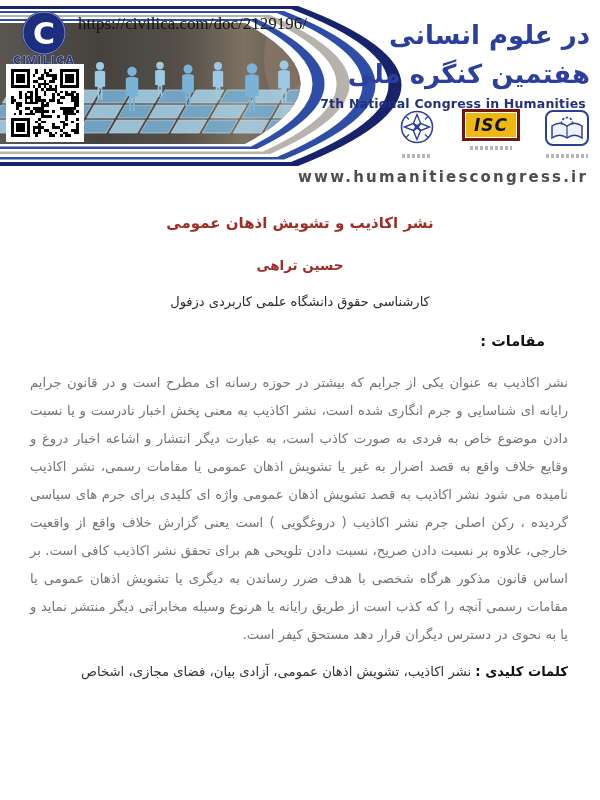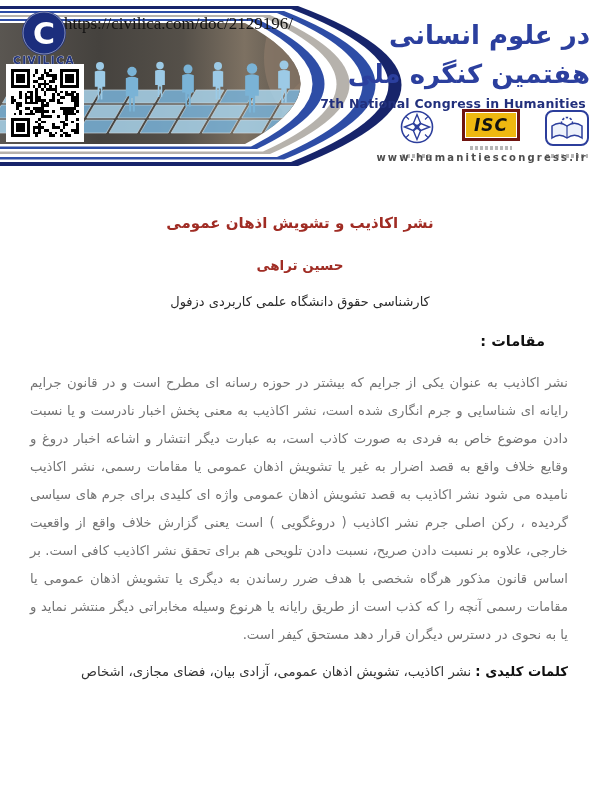--- a/index.html
+++ b/index.html
@@ -2,42 +2,42 @@
 <html lang="fa"><head>
 <meta charset="utf-8">
 <style>
   html,body{margin:0;padding:0;background:#fff;}
   .page{position:relative;width:600px;height:800px;background:#fff;overflow:hidden;
         font-family:"DejaVu Sans",sans-serif;}
 
   
   .banner{position:absolute;top:6px;left:0;width:600px;height:160px;}
   .banner > svg.swoosh{position:absolute;left:0;top:0;display:block;}
-  .doc-url{position:absolute;left:64px;top:8px;z-index:5;
+  .doc-url{position:absolute;left:78px;top:8px;z-index:5;
            font-family:"Liberation Serif","DejaVu Serif",serif;
            font-size:17px;color:#131313;white-space:nowrap;}
   .civ-logo{position:absolute;left:10px;top:2px;z-index:6;}
   .qr{position:absolute;left:6px;top:58px;width:78px;height:78px;background:#fff;
       padding:5px;box-sizing:border-box;z-index:6;}
   .qr svg{width:100%;height:100%;display:block;shape-rendering:crispEdges;}
 
   .fa-title{position:absolute;top:10px;right:10px;z-index:4;direction:rtl;text-align:right;
             color:#2b3f9e;font-weight:bold;font-size:26px;line-height:39px;}
   .en-title{position:absolute;top:90px;right:14px;z-index:4;color:#22307d;
             font-weight:bold;font-size:12.5px;letter-spacing:.2px;}
   .logos{position:absolute;top:103px;right:10px;z-index:4;display:flex;
          align-items:flex-start;gap:24px;}
   .logo-block{display:flex;flex-direction:column;align-items:center;}
   .isc-box{width:52px;height:26px;background:#efb810;border:3px solid #701510;
            box-shadow:inset 0 0 0 1px #fff;display:flex;align-items:center;justify-content:center;
            color:#111;font-weight:bold;font-style:italic;font-size:17px;letter-spacing:1px;}
   .cap{height:4px;width:42px;margin-top:5px;opacity:.65;
        background:repeating-linear-gradient(90deg,#8f8f8f 0 3px,transparent 3px 5px);}
   .cap.small{width:30px;}
-  .website{position:absolute;top:146px;right:12px;z-index:4;font-size:10px;font-weight:bold;
+  .website{position:absolute;top:162px;right:12px;z-index:4;font-size:15px;font-weight:bold;
            letter-spacing:2.2px;color:#4e4e4e;}
 
   
   .paper{position:absolute;top:214px;left:0;right:0;}
   .p-title{text-align:center;color:#a02c24;font-weight:bold;font-size:15px;}
   .p-author{text-align:center;color:#a02c24;font-weight:bold;font-size:13.5px;margin-top:25px;}
   .p-affil{text-align:center;color:#2b2b2b;font-size:13px;margin-top:21px;}
   .abs-h{direction:rtl;text-align:right;margin:24px 55px 0 0;font-weight:bold;
          font-size:14.5px;color:#101010;}
   .abs-t{direction:rtl;text-align:justify;margin:20px 32px 0 30px;font-size:13.2px;

